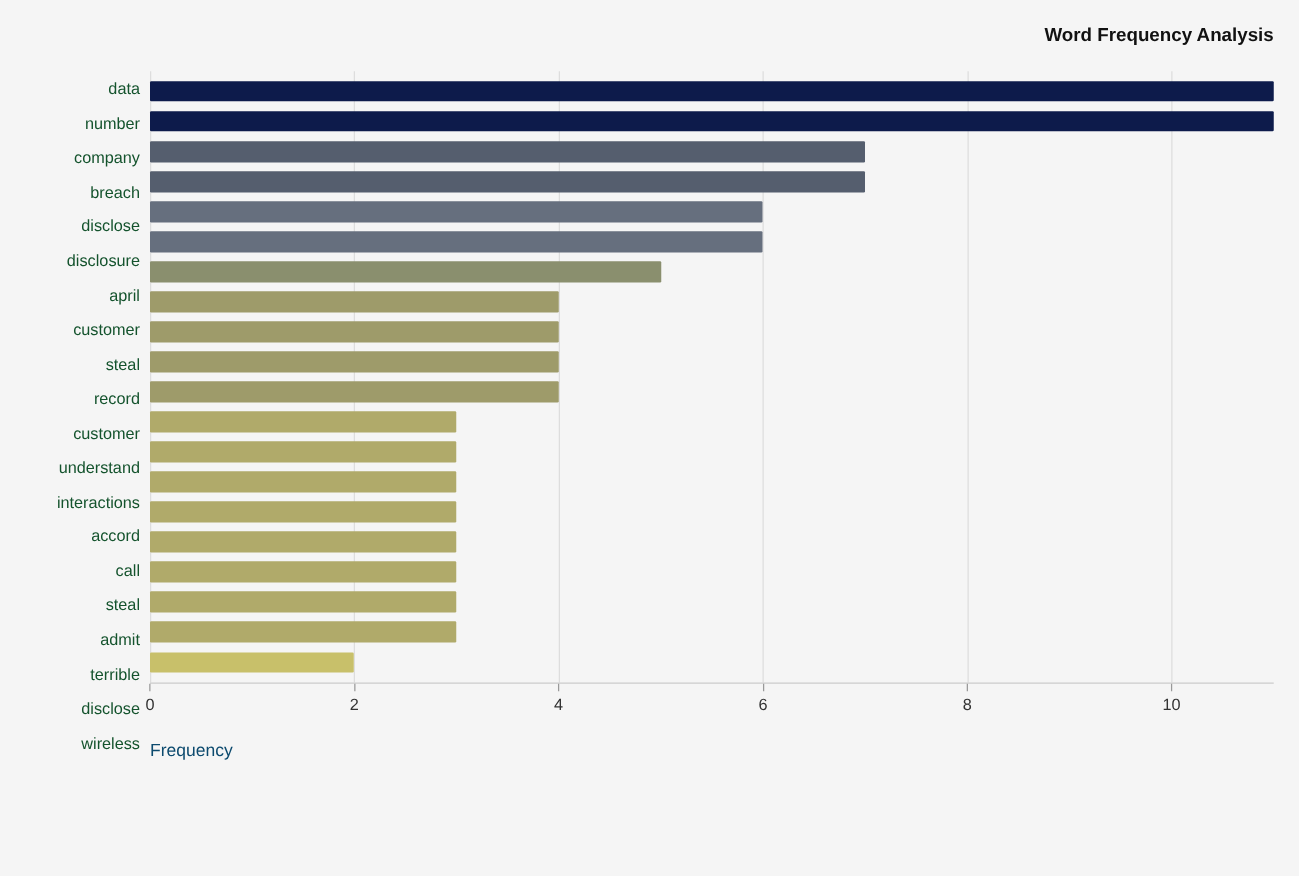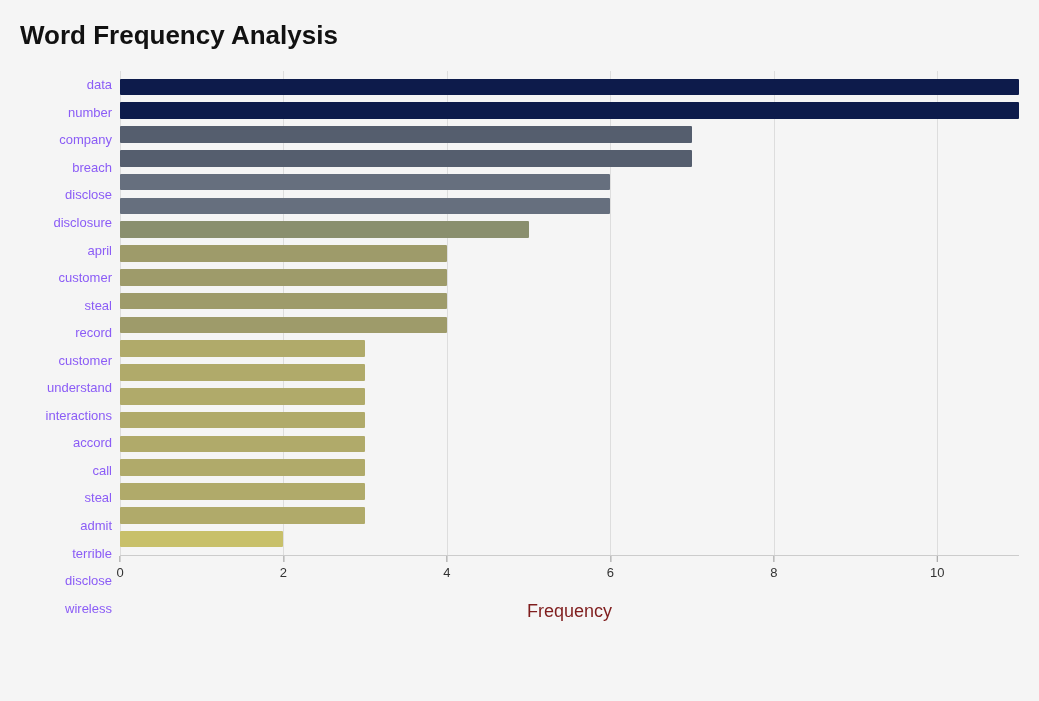--- a/index.html
+++ b/index.html
@@ -12,43 +12,43 @@
       min-height: 100vh;
     }
     .chart-container {
       background: #f5f5f5;
       width: 1039px;
       height: 701px;
       padding: 20px 20px 60px 20px;
       position: relative;
     }
     .chart-title {
-      text-align: left;
-      font-size: 26px;
+      text-align: right;
+      font-size: 15px;
       font-weight: bold;
       margin-bottom: 20px;
       color: #111;
     }
     .chart-area {
       display: flex;
       flex-direction: row;
       width: 100%;
       height: calc(100% - 70px);
     }
     .y-labels {
       display: flex;
       flex-direction: column;
       justify-content: space-around;
       width: 100px;
       padding-right: 8px;
       align-items: flex-end;
     }
     .y-label {
       font-size: 13px;
-      color: #8b5cf6;
+      color: #14532d;
       text-align: left;
       line-height: 1;
     }
     .bars-and-xaxis {
       flex: 1;
       display: flex;
       flex-direction: column;
     }
     .bars-area {
       flex: 1;
@@ -103,23 +103,23 @@
       width: 1px;
       height: 6px;
       background: #999;
     }
     .x-tick-label {
       font-size: 13px;
       color: #333;
       margin-top: 3px;
     }
     .x-axis-title {
-      text-align: center;
-      font-size: 18px;
-      color: #7f1d1d;
+      text-align: left;
+      font-size: 14px;
+      color: #0c4a6e;
       margin-top: 6px;
     }
   </style>
 </head>
 <body>
 
 <div class="chart-container">
   <div class="chart-title">Word Frequency Analysis</div>
   <div class="chart-area">
     <div class="y-labels" id="y-labels">

